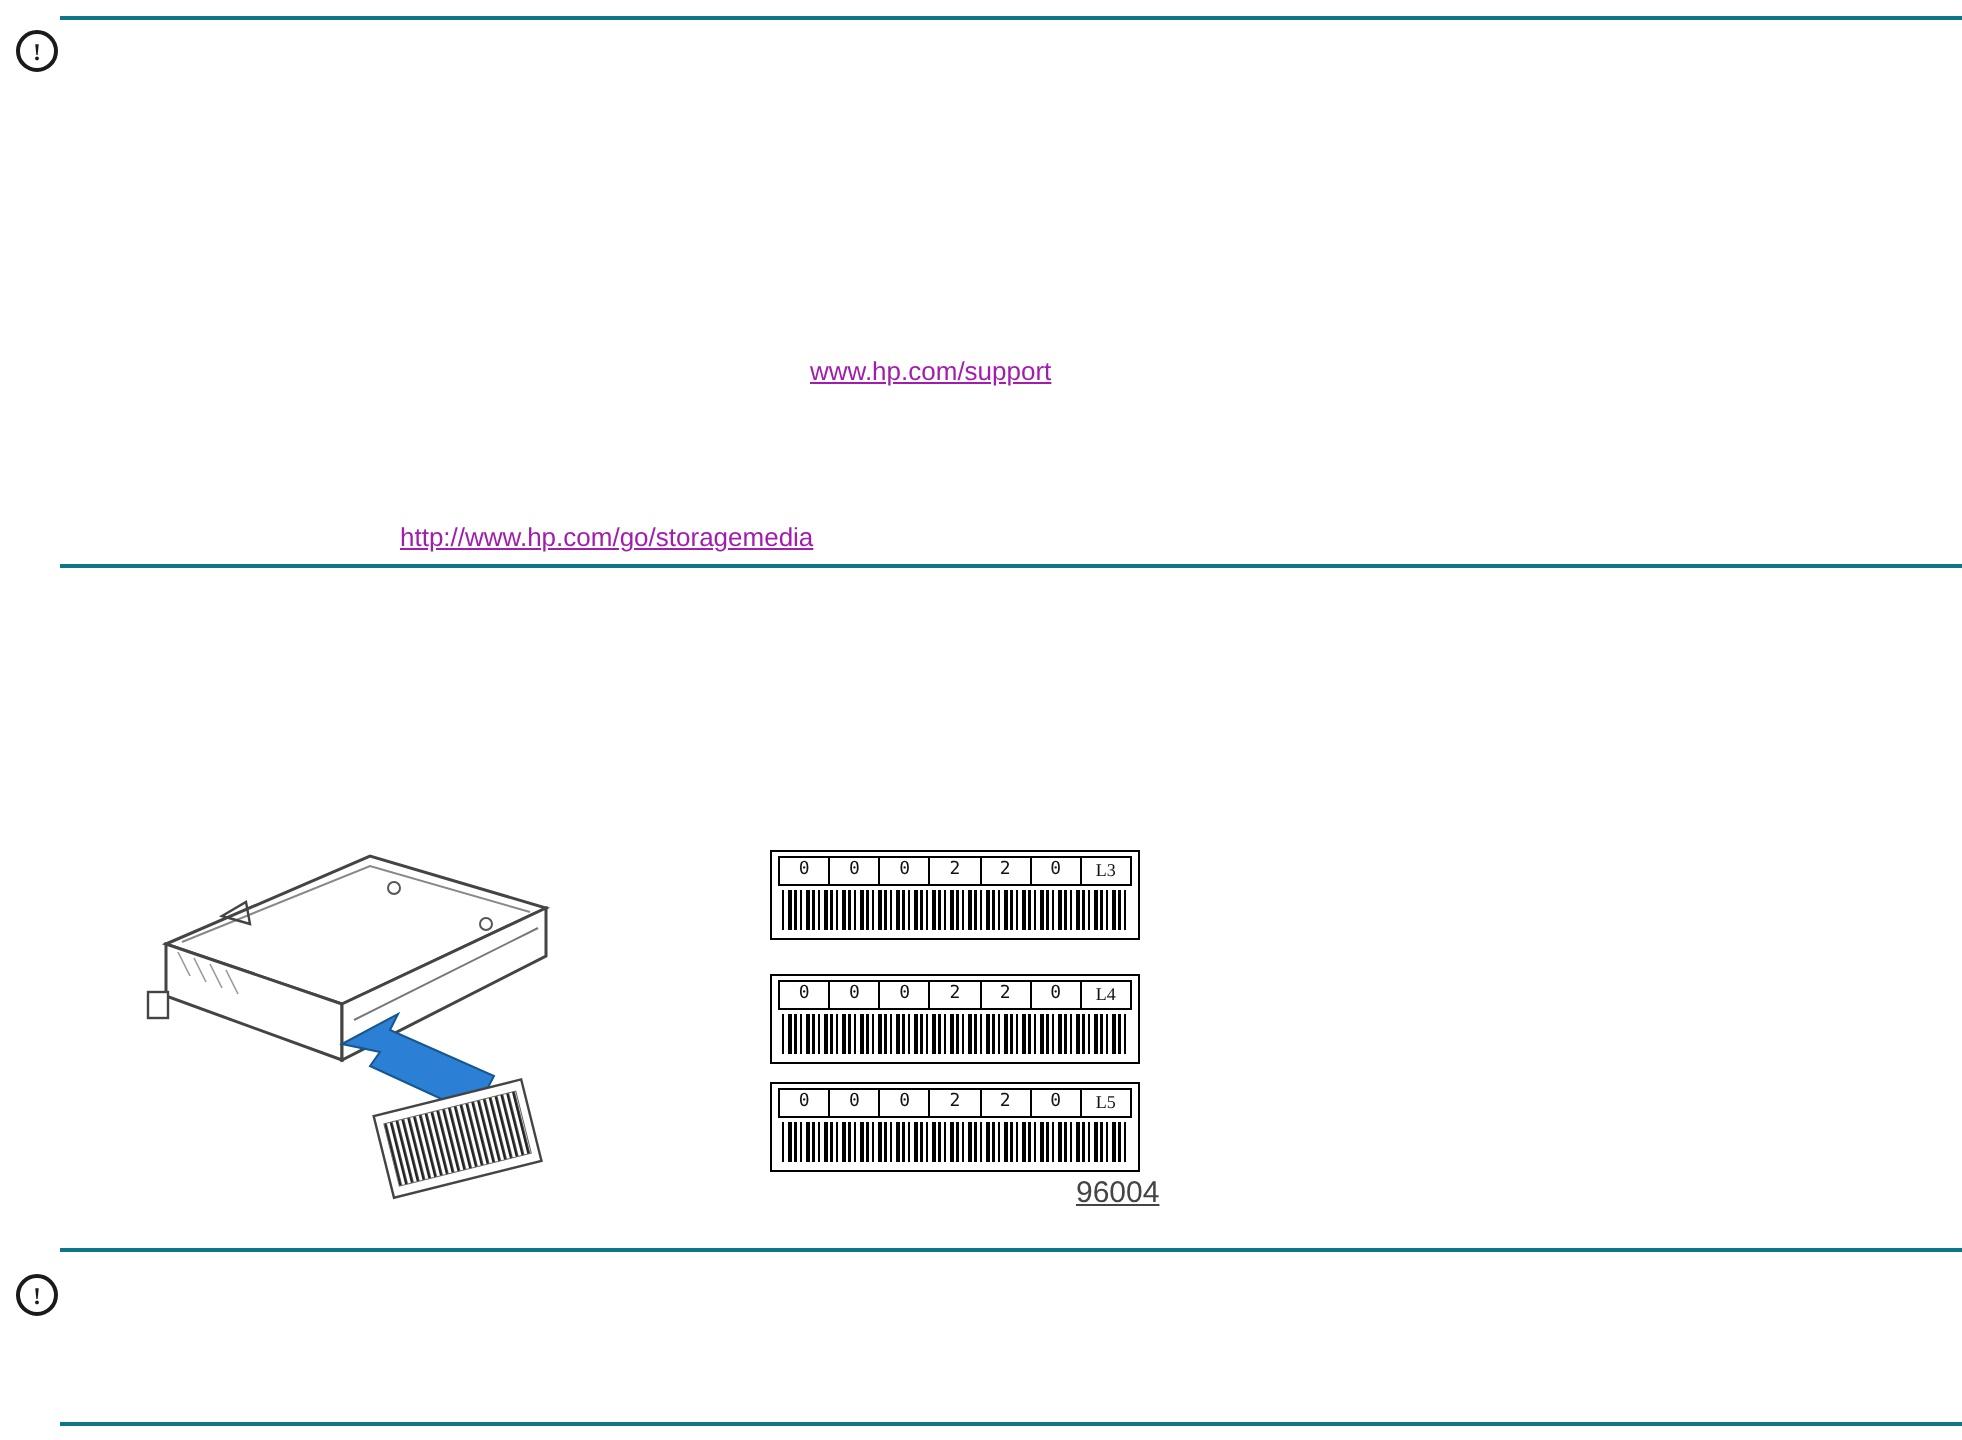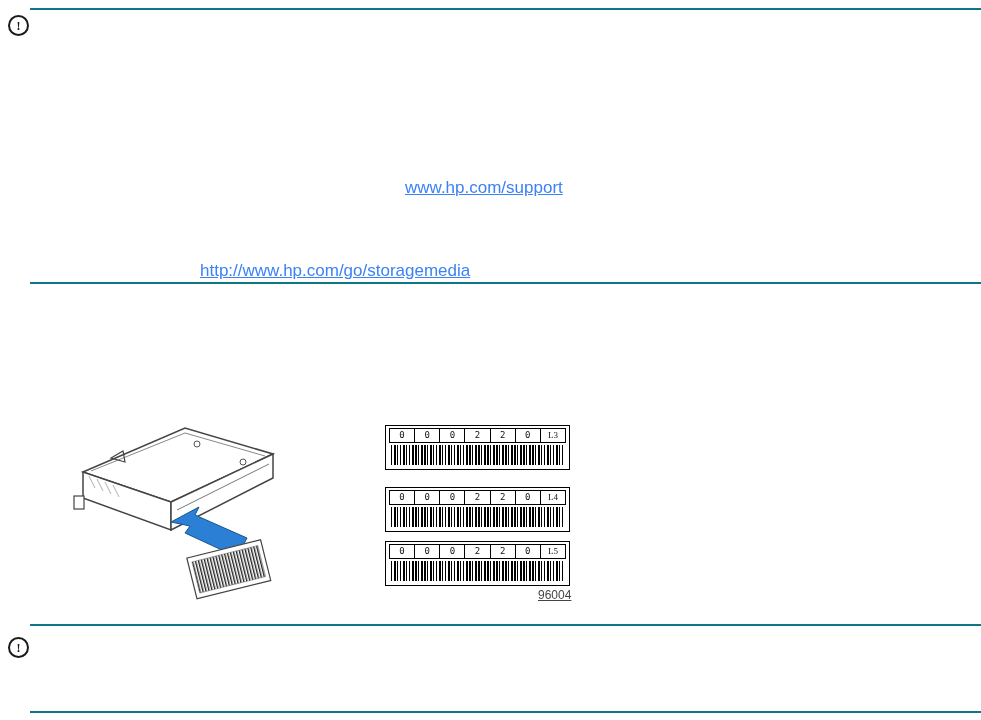--- a/index.html
+++ b/index.html
@@ -8,34 +8,34 @@
 
   
   .rule{position:absolute;left:30px;right:0;height:2px;background:#0e7787;}
 
   
   .caution{position:absolute;width:17px;height:17px;border:2px solid #1a1a1a;border-radius:50%;
            display:flex;align-items:center;justify-content:center;
            font:bold 12px/1 "Liberation Serif",serif;color:#1a1a1a;background:#fff;}
 
   
-  .doclink{position:absolute;color:#3b82f6;text-decoration:underline;
-           font-size:17px;white-space:nowrap;cursor:pointer;}
+  .doclink{position:absolute;color:#a21caf;text-decoration:underline;
+           font-size:13px;white-space:nowrap;cursor:pointer;}
 
   
   .bclabel{position:absolute;left:385px;width:185px;height:45px;border:1.5px solid #000;
            background:#fff;box-sizing:border-box;padding:2px 3px;}
   .chars{display:flex;height:15px;border:1px solid #000;box-sizing:border-box;background:#fff;}
   .chars span{flex:1;border-right:1px solid #000;text-align:center;
               font:9px/13px "DejaVu Sans Mono",monospace;color:#111;}
   .chars span:last-child{border-right:none;font-family:Liberation Serif, serif;}
   .bars{height:20px;margin:2px 2px 0 2px;
         background:repeating-linear-gradient(90deg,#000 0 1px,#fff 1px 3px,#000 3px 5px,#fff 5px 6px,#000 6px 7.5px,#fff 7.5px 9px);}
 
-  .fignum{position:absolute;left:538px;top:588px;font-size:12px;color:#444;text-decoration:underline;}
+  .fignum{position:absolute;left:538px;top:588px;font-size:15px;color:#444;text-decoration:underline;}
 
   .illustration{position:absolute;left:45px;top:410px;width:260px;height:205px;}
 </style>
 </head>
 <body>
 
 <div class="page">
 
   <div class="rule" style="top:8px;"></div>
 

